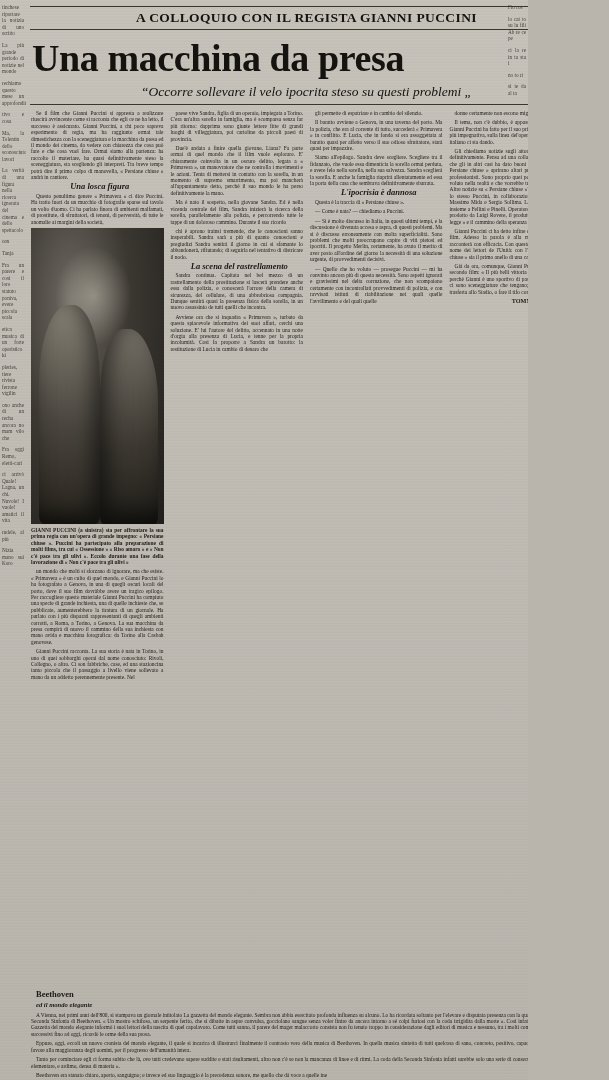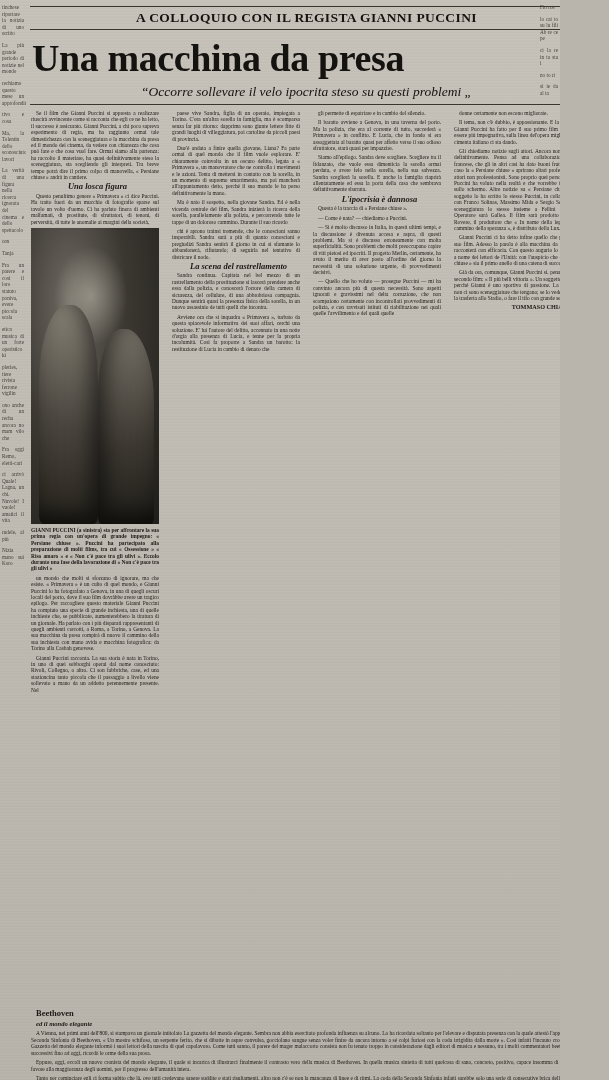--- a/index.html
+++ b/index.html
@@ -16,21 +16,20 @@
   }
   .page {
     position: relative;
     width: 528px;
     height: 1080px;
     background: #c3bfb6;
     background-image:
       linear-gradient(rgba(255,255,255,0.05), rgba(0,0,0,0.06)),
       repeating-linear-gradient(0deg, rgba(0,0,0,0.015) 0px, rgba(0,0,0,0.015) 1px, rgba(255,255,255,0.01) 2px, rgba(255,255,255,0.01) 3px);
     overflow: hidden;
-    padding-left: 32px;
   }
   
   .gutter-left {
     position: absolute;
     left: 0; top: 0;
     width: 26px; height: 1080px;
     font-size: 5.2px;
     line-height: 6.6px;
     color: #2a2722;
     padding: 4px 2px 0 2px;
@@ -95,21 +94,21 @@
     margin: 6px 20px 4px 20px;
   }
   .subhead .s2 { display: block; font-weight: normal; }
   .hr-thin {
     border-bottom: 1px solid #3a352d;
     margin: 4px 4px 0 4px;
   }
 
   .cols {
     display: flex;
-    gap: 13px;
+    gap: 7px;
     padding: 5px 5px 0 5px;
     box-sizing: border-box;
   }
   .col {
     flex: 1 1 0;
     font-size: 5.4px;
     line-height: 6.4px;
     text-align: justify;
     color: #1c1a15;
   }

